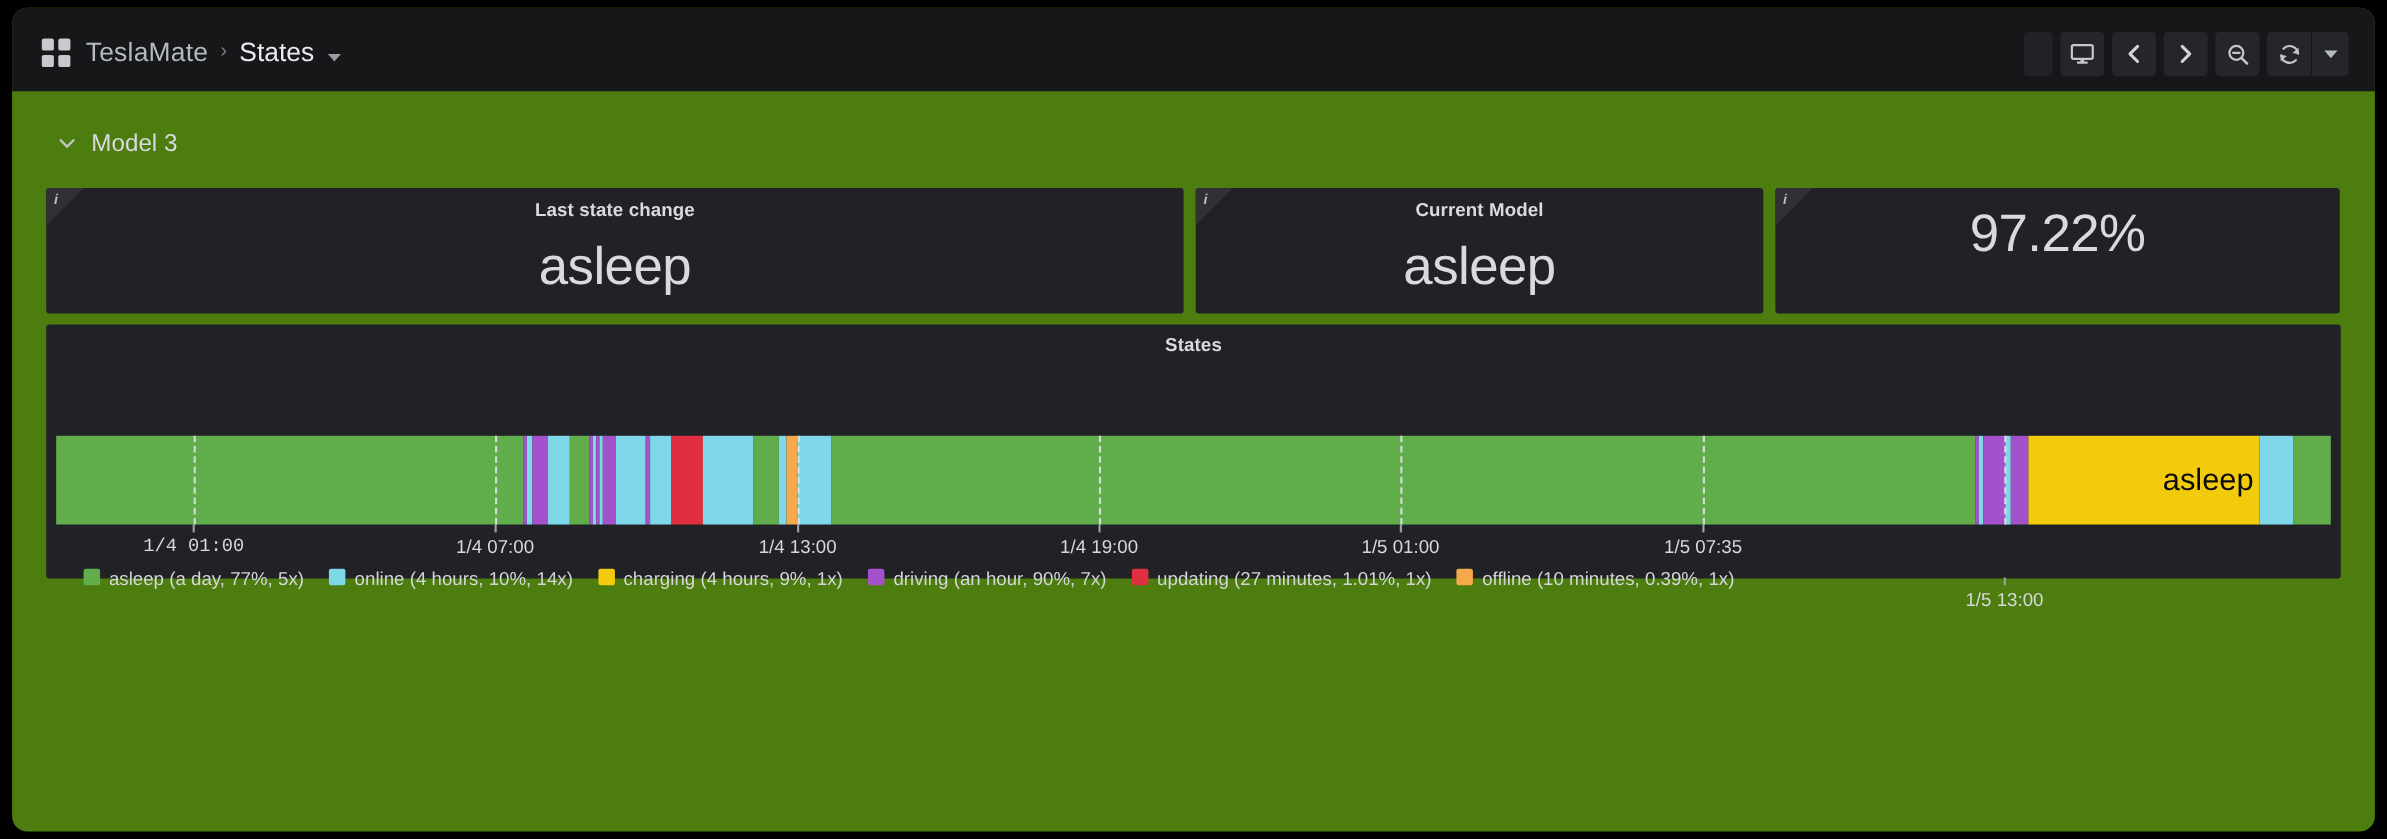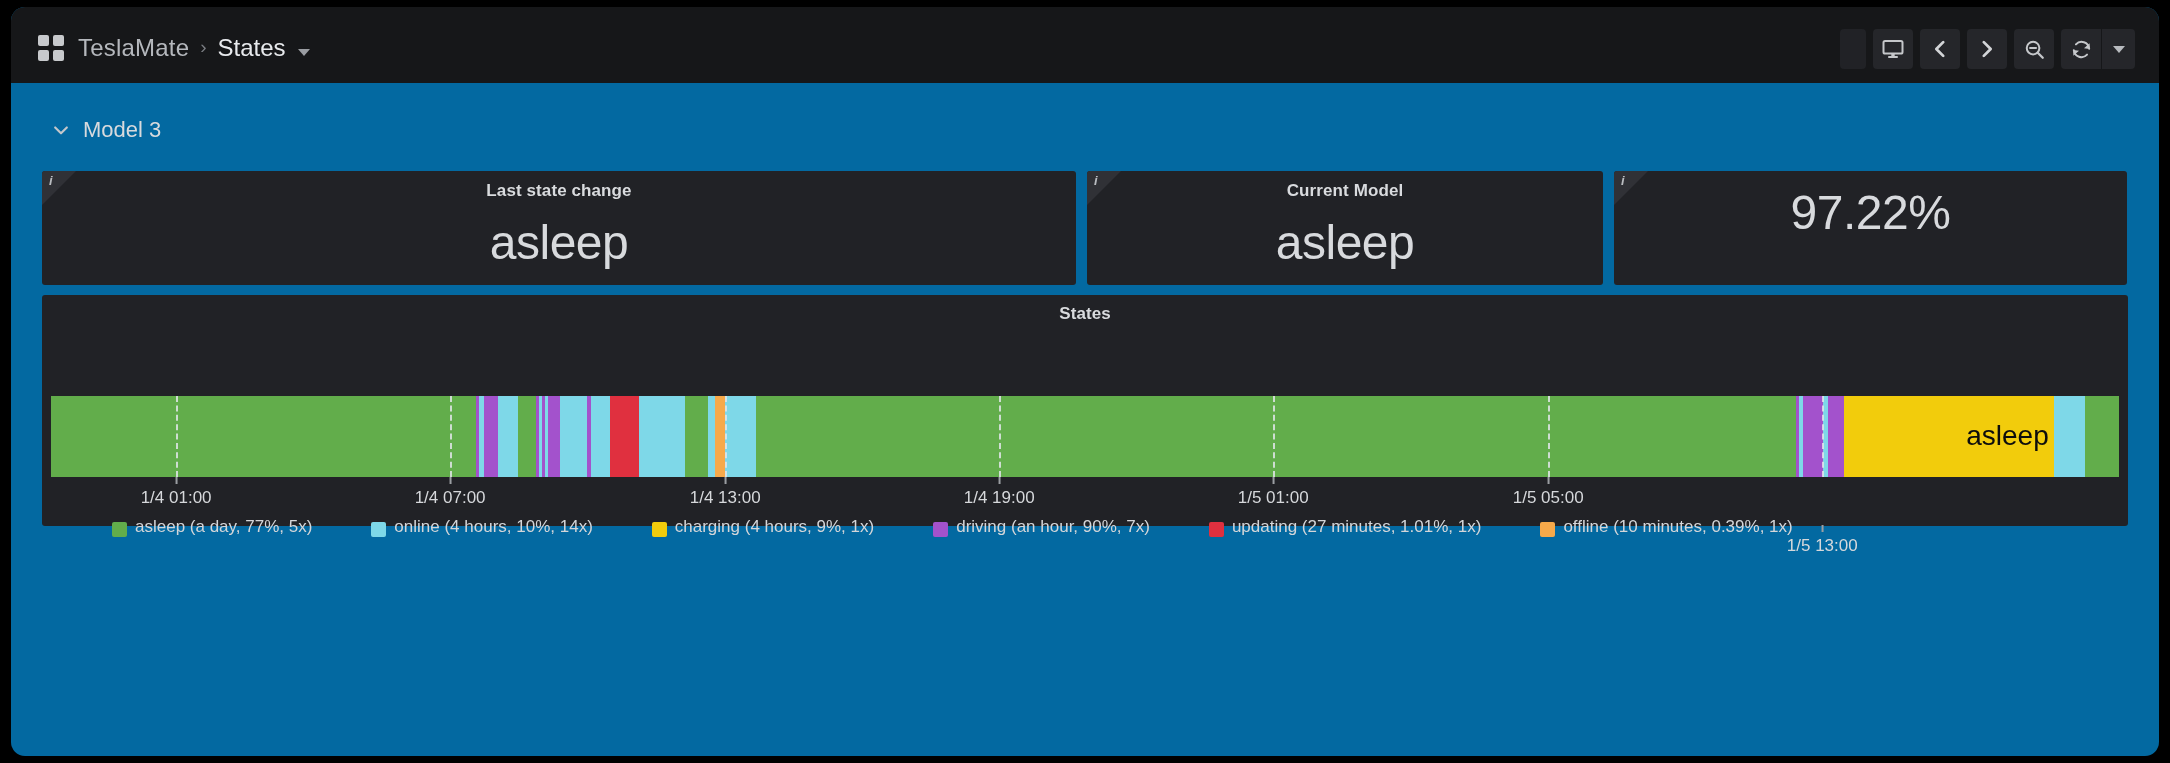--- a/index.html
+++ b/index.html
@@ -13,21 +13,21 @@
     height: 763px;
     font-family: "Liberation Sans", sans-serif;
     overflow: hidden;
   }
   .app {
     position: absolute;
     left: 11px;
     top: 7px;
     width: 2148px;
     height: 749px;
-    background: #0369a1;
+    background: #4d7c0f;
     border-radius: 14px;
     overflow: hidden;
   }
 
   
   .topnav {
     position: absolute;
     left: 0; top: 0;
     width: 2148px;
     height: 76px;
@@ -287,24 +287,23 @@
   .legend {
     position: absolute;
     left: 34px;
     top: 222px;
     display: flex;
     align-items: center;
     flex-wrap: nowrap;
   }
   .legend-item {
     display: flex;
-    align-items: flex-end;
+    align-items: flex-start;
     margin-right: 23px;
     white-space: nowrap;
-    margin-left: 36px;
   }
   .legend-swatch {
     width: 15px;
     height: 15px;
     border-radius: 2px;
     margin-right: 8px;
   }
   .legend-label {
     font-size: 17px;
     color: #d4d6d9;
@@ -452,26 +451,26 @@
           <div class="gridline" style="left: 19.3%;"></div>
           <div class="gridline" style="left: 32.6%;"></div>
           <div class="gridline" style="left: 45.85%;"></div>
           <div class="gridline" style="left: 59.1%;"></div>
           <div class="gridline" style="left: 72.4%;"></div>
           <div class="gridline" style="left: 85.65%;"></div>
         </div>
     </div>
 
     <div class="axis" id="axis">
-        <div class="tick" style="left: 6.05%;"><span class="tick-mark"></span><span>1/4 01:00</span></div>
+        <div class="tick" style="left: 6.05%; font-family: Liberation Mono, monospace;"><span class="tick-mark"></span><span>1/4 01:00</span></div>
         <div class="tick" style="left: 19.3%;"><span class="tick-mark"></span><span>1/4 07:00</span></div>
         <div class="tick" style="left: 32.6%;"><span class="tick-mark"></span><span>1/4 13:00</span></div>
         <div class="tick" style="left: 45.85%;"><span class="tick-mark"></span><span>1/4 19:00</span></div>
         <div class="tick" style="left: 59.1%;"><span class="tick-mark"></span><span>1/5 01:00</span></div>
-        <div class="tick" style="left: 72.4%;"><span class="tick-mark"></span><span>1/5 05:00</span></div>
+        <div class="tick" style="left: 72.4%;"><span class="tick-mark"></span><span>1/5 07:35</span></div>
         <div class="tick" style="left: 85.65%; margin-top: 48px;"><span class="tick-mark"></span><span>1/5 13:00</span></div>
       </div>
 
     <div class="legend" id="legend">
         <div class="legend-item">
           <span class="legend-swatch" style="background: rgb(98, 173, 75);"></span>
           <span class="legend-label">asleep (a day, 77%, 5x)</span>
         </div>
         <div class="legend-item">
           <span class="legend-swatch" style="background: rgb(126, 216, 232);"></span>

